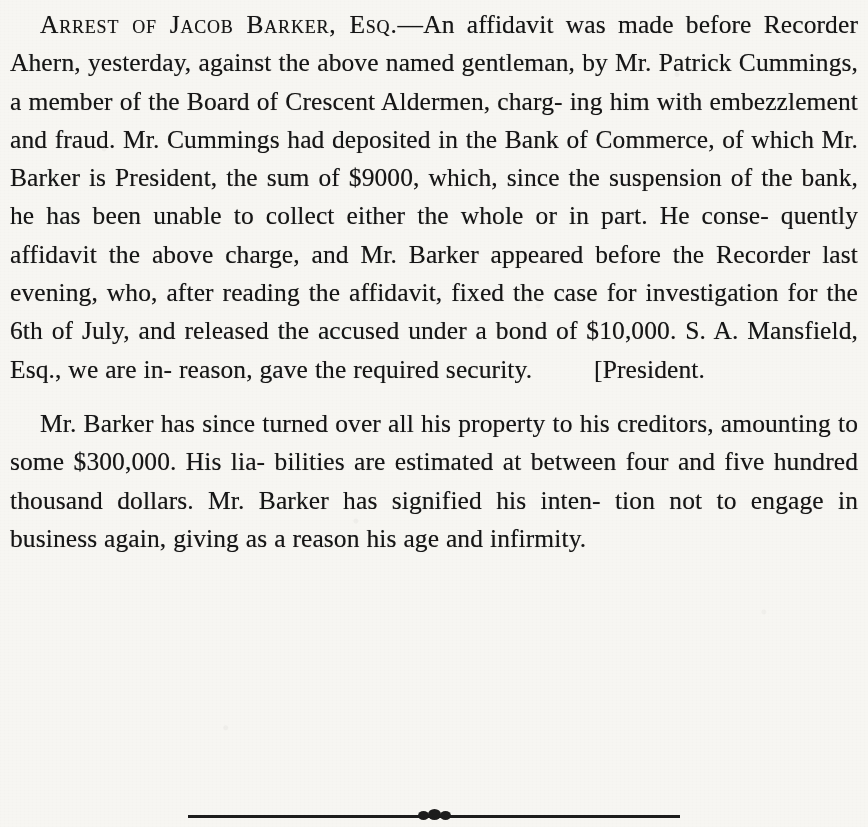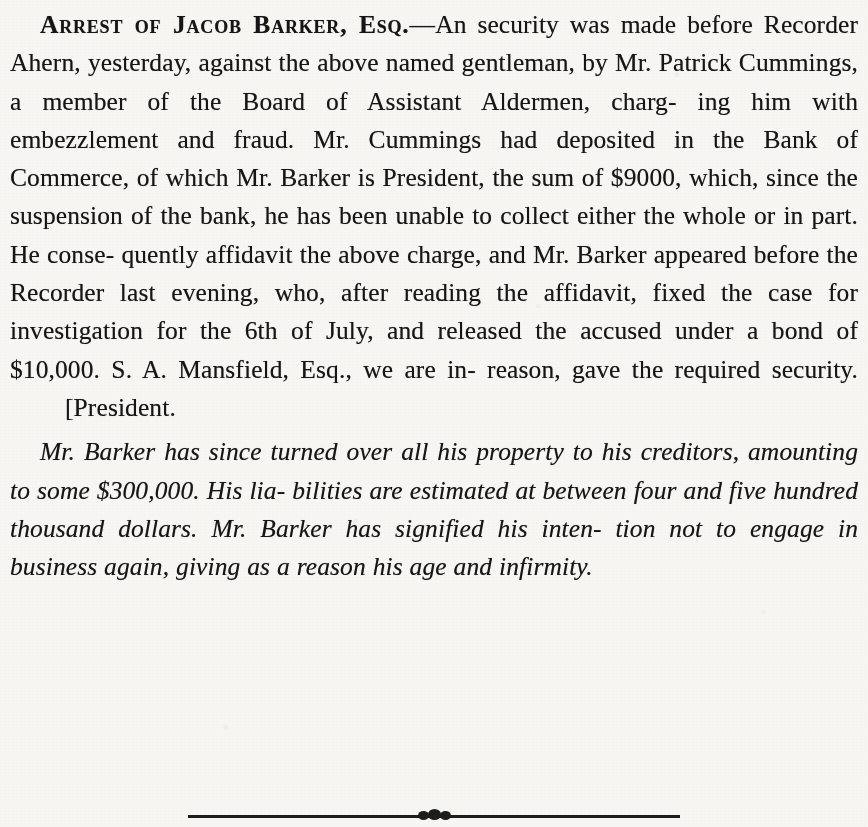--- a/index.html
+++ b/index.html
@@ -39,30 +39,29 @@
     font-size: 25.5px;
     line-height: 38.3px;
     text-align: justify;
     text-justify: inter-word;
     letter-spacing: 0.1px;
     word-spacing: 0.4px;
     color: #161616;
     text-shadow: 0 0 0.7px rgba(0,0,0,0.45);
   }
   p.para.second {
-    margin-top: 6px;
-    font-style: italic;
+    margin-top: 16px;
   }
   p.para .indent {
     display: inline-block;
     width: 30px;
   }
   .headline {
     font-variant: small-caps;
-    font-weight: 700;
+    font-weight: 400;
     letter-spacing: 0.8px;
   }
   .rule-wrap {
     position: absolute;
     left: 0;
     top: 806px;
     width: 868px;
     height: 20px;
   }
   .rule {
@@ -100,24 +99,24 @@
       repeating-linear-gradient(90deg, rgba(0,0,0,0.01) 0 1px, transparent 1px 4px);
   }
 </style>
 </head>
 <body>
 
 <div id="page">
 
   <div class="article">
 
-    <p class="para"><span class="indent"></span><span class="headline">Arrest of Jacob Barker, Esq.</span><span>—</span><span>An security was</span>
+    <p class="para"><span class="indent"></span><span class="headline">Arrest of Jacob Barker, Esq.</span><span>—</span><span>An affidavit was</span>
       <span>made before Recorder Ahern, yesterday, against the</span>
       <span>above named gentleman, by Mr. Patrick Cummings, a</span>
-      <span>member of the Board of Assistant Aldermen, charg-</span>
+      <span>member of the Board of Crescent Aldermen, charg-</span>
       <span>ing him with embezzlement and fraud. Mr. Cummings</span>
       <span>had deposited in the Bank of Commerce, of which</span>
       <span>Mr. Barker is President, the sum of $9000, which,</span>
       <span>since the suspension of the bank, he has been unable</span>
       <span>to collect either the whole or in part. He conse-</span>
       <span>quently affidavit the above charge, and Mr. Barker</span>
       <span>appeared before the Recorder last evening, who, after</span>
       <span>reading the affidavit, fixed the case for investigation</span>
       <span>for the 6th of July, and released the accused under a</span>
       <span>bond of $10,000. S. A. Mansfield, Esq., we are in-</span>

